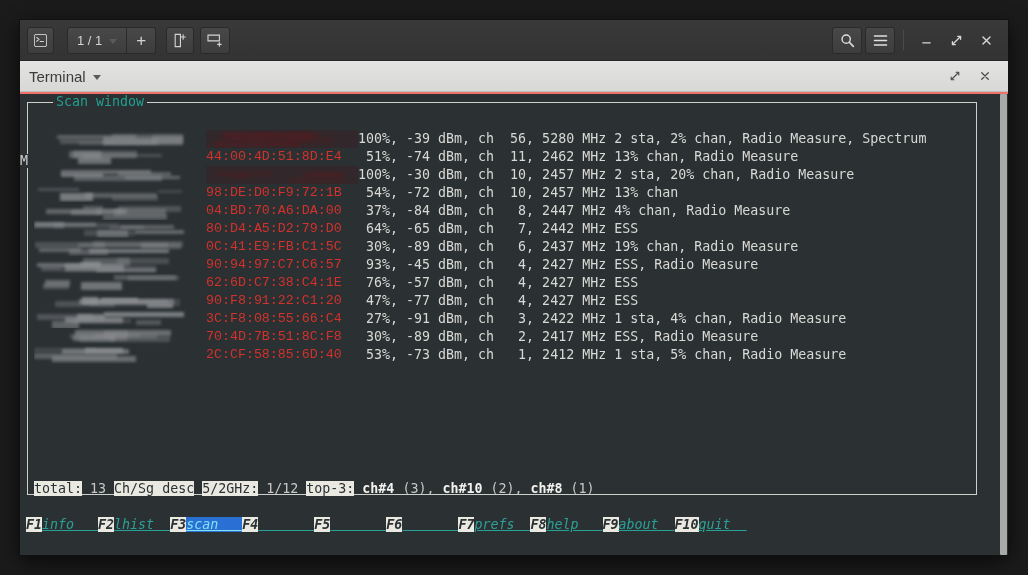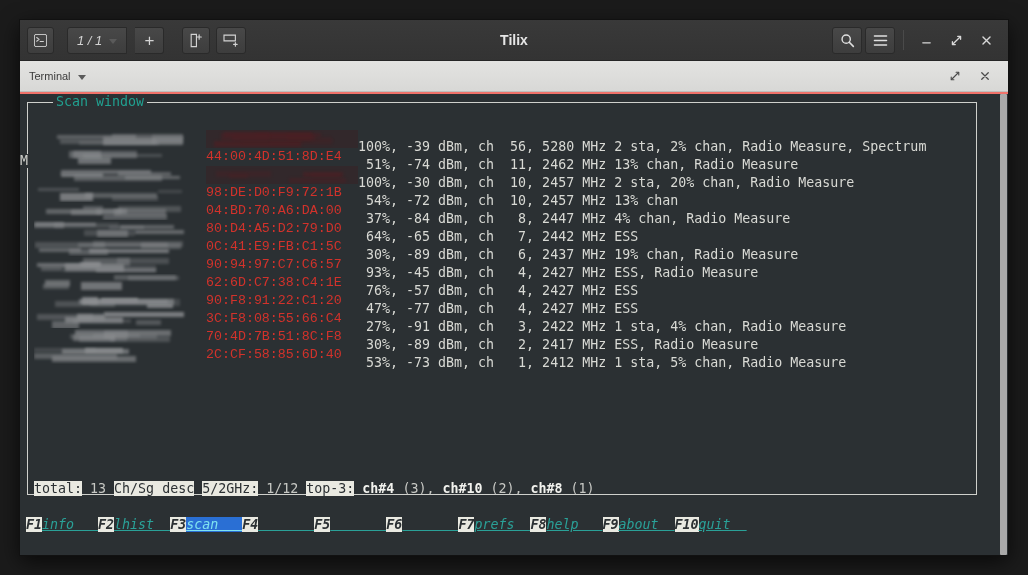--- a/index.html
+++ b/index.html
@@ -48,21 +48,21 @@
     color: #d3d3d3;
     display: flex;
     align-items: center;
     justify-content: center;
     font-size: 13px;
     margin-right: 1px;
     cursor: default;
     padding: 0 6px;
   }
   .tb-group { display: flex; margin-left: 6px; }
-  .tb-group .tb-btn { border-radius: 0; margin-right: 8px; border-left-width: 0; font-style: italic; }
+  .tb-group .tb-btn { border-radius: 0; margin-right: 0; border-left-width: 0; }
   .tb-group .tb-btn:first-child { border-radius: 3px 0 0 3px; border-left-width: 1px; }
   .tb-group .tb-btn:last-child { border-radius: 0 3px 3px 0; }
   .sep-gap { width: 6px; }
 
   #title-text {
     position: absolute;
     left: 0; right: 0;
     text-align: center;
     font-size: 14px;
     color: #e6e6e6;
@@ -86,21 +86,21 @@
   
   #tabbar {
     height: 31px;
     flex: 0 0 31px;
     background: linear-gradient(to bottom,#e3e3e1,#d8d8d6);
     border-bottom: 1px solid #bfbfbd;
     display: flex;
     align-items: center;
     padding: 8px 9px;
     color: #3b3b3b;
-    font-size: 11px;
+    font-size: 15px;
   }
   #tabbar .spacer { margin-left: auto; }
   .tabbar-icon {
     width: 24px; height: 22px;
     display: flex; align-items: center; justify-content: center;
     color: #4a4a4a; font-size: 12px;
   }
   .caret {
     display: inline-block;
     width: 0; height: 0;
@@ -192,21 +192,21 @@
     color: #d8d9d4;
   }
   .c-mac {
     width: 152px;
     flex: 0 0 152px;
     color: #d2322b;
     position: relative;
     overflow: hidden;
     font-family: Liberation Mono, monospace;
   }
-  .c-rest { color: #d8d9d4; margin-top: 8px; }
+  .c-rest { color: #d8d9d4; }
 
   
   .redact {
     position: absolute;
     inset: 0;
     overflow: hidden;
   }
   .redact i {
     position: absolute;
     display: block;
@@ -304,21 +304,20 @@
       </div>
 
       <div class="tb-btn" style="margin-left:5px;">
         <svg width="16" height="14" viewBox="0 0 18 16" aria-hidden="true">
           <path d="M1 2.5 H14 V9 H1 Z" fill="none" stroke="#d3d3d3" stroke-width="1.3"></path>
           <path d="M14 11 V15" stroke="#d3d3d3" stroke-width="1.3" stroke-linecap="round"></path>
           <path d="M12 13 H16" stroke="#d3d3d3" stroke-width="1.3" stroke-linecap="round"></path>
         </svg>
       </div>
 
-      <div id="title-text">Tilix</div>
 
       <div id="tb-right">
         <div class="tb-btn" style="width:30px;">
           <svg width="15" height="15" viewBox="0 0 16 16" aria-hidden="true">
             <circle cx="6.6" cy="6.6" r="4.4" fill="none" stroke="#e0e0e0" stroke-width="1.5"></circle>
             <path d="M9.9 9.9 L14.2 14.2" stroke="#e0e0e0" stroke-width="1.7" stroke-linecap="round"></path>
           </svg>
         </div>
         <div class="tb-btn" style="width:30px;margin-left:2px;">
           <svg width="15" height="13" viewBox="0 0 16 14" aria-hidden="true">

